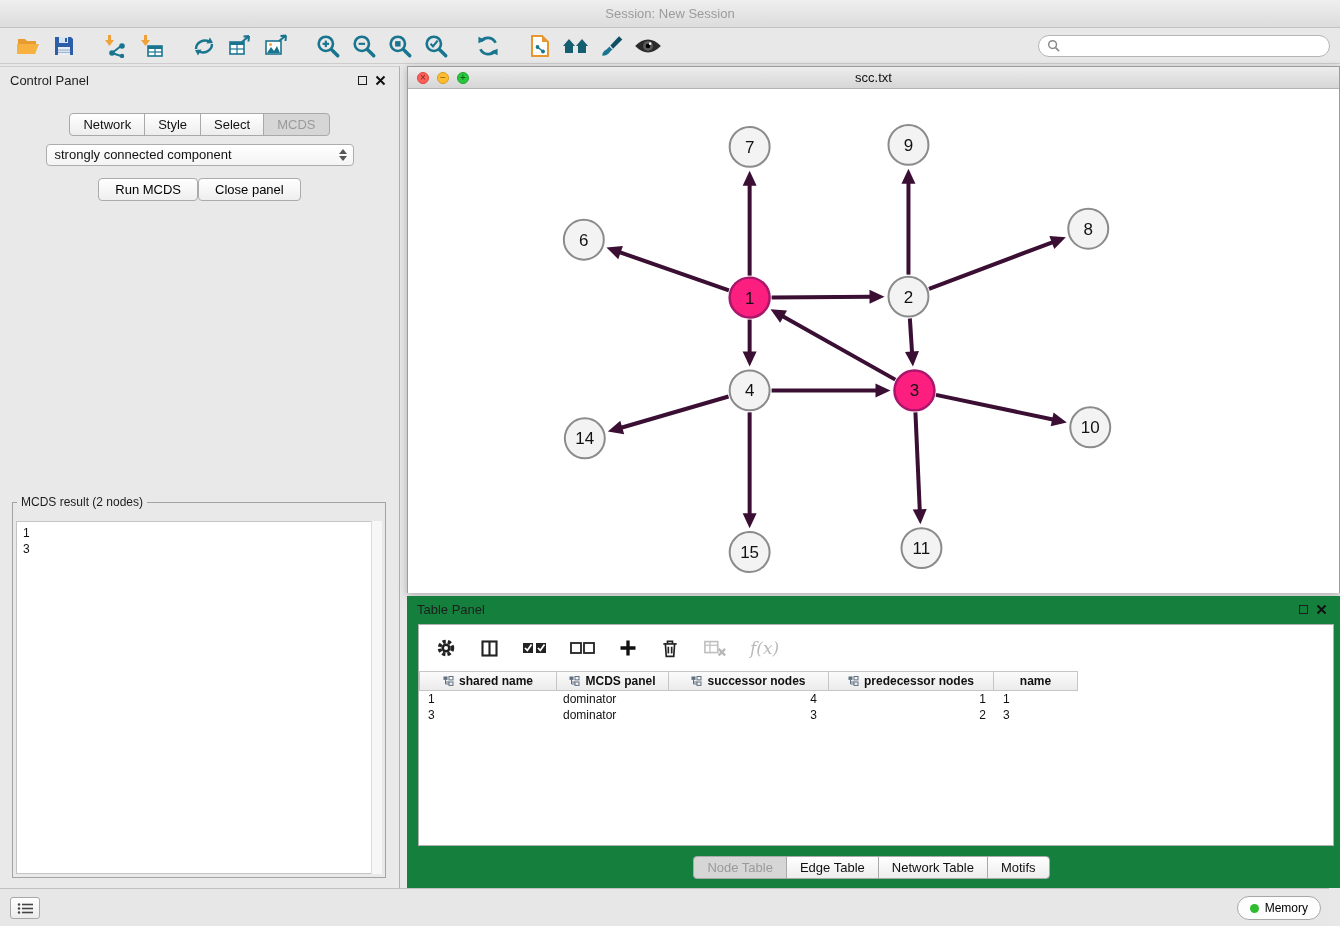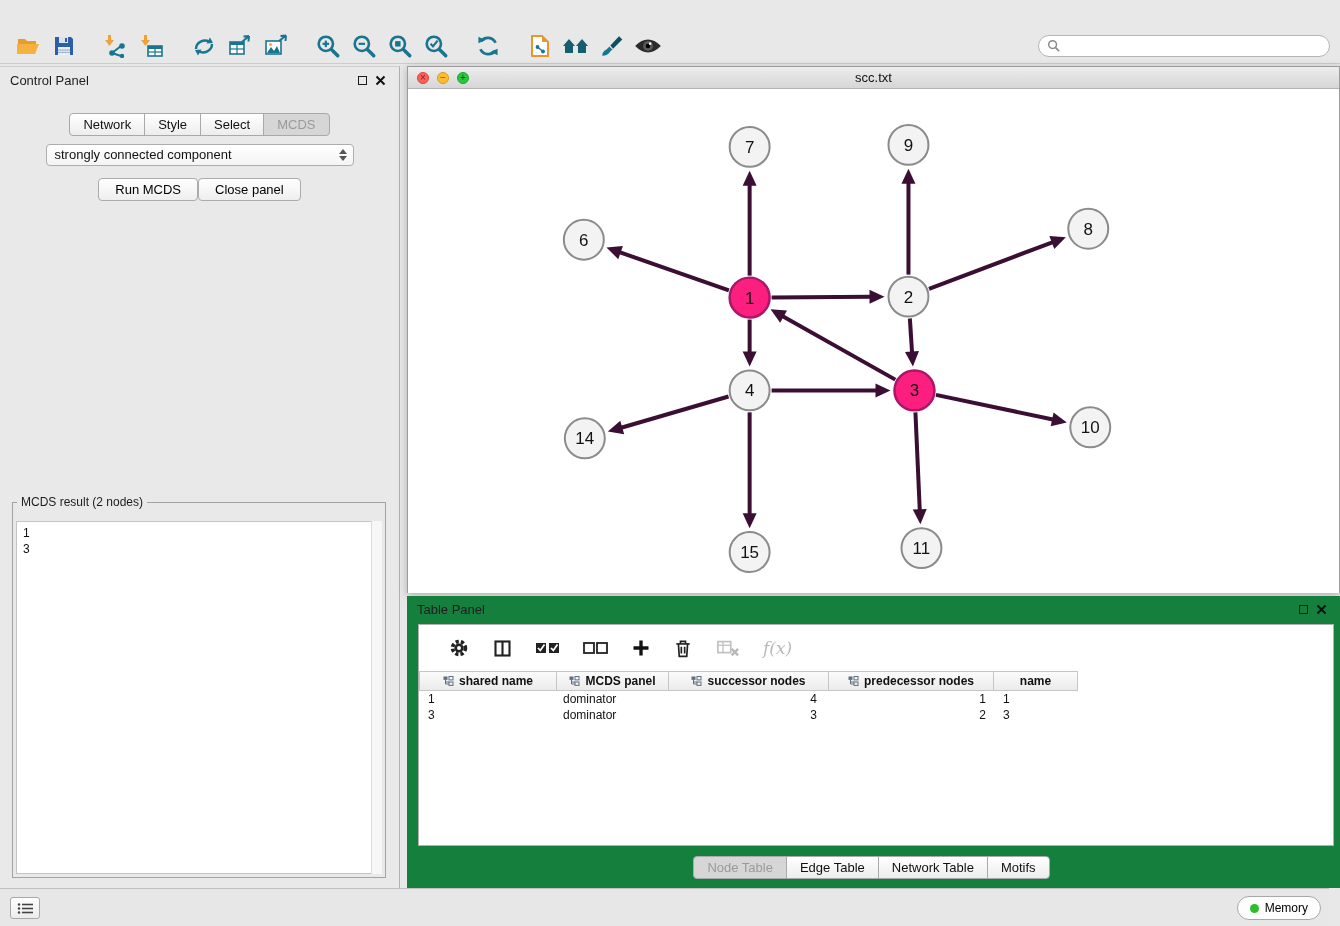--- a/index.html
+++ b/index.html
@@ -72,21 +72,21 @@
   .tl.yellow { background:#febc2e; border:1px solid #d89e24; }
   .tl.green { background:#28c83d; border:1px solid #1ea52f; }
   .nw-title { text-align:center; font-size:13px; line-height:21px; color:#111; }
   #graph-svg { display:block; width:100%; height:504px; background:#ffffff; }
   #graph-svg text { font-family:"Liberation Sans",sans-serif; }
 
   
   .table-panel { position:absolute; left:407px; top:596px; right:0; height:292px; background:#15803d; }
   .tp-body { position:absolute; left:11px; right:6px; top:28px; bottom:42px; background:#ffffff;
              border:1px solid #b0b0b0; overflow:hidden; }
-  .tp-toolbar { height:46px; display:flex; align-items:center; gap:22px; padding-left:29px; }
+  .tp-toolbar { height:46px; display:flex; align-items:center; gap:22px; padding-left:16px; }
   .tp-tbtn { background:none; border:none; display:flex; align-items:center; justify-content:center;
              cursor:pointer; height:28px; }
   .fx { font-family:"DejaVu Serif", serif; font-style:italic; font-size:17px; color:#b9b9b9; }
   .thead { display:flex;text-align:right; }
   .th { height:20px; background:linear-gradient(#fbfbfb,#ebebeb); border:1px solid #c6c6c6; border-left:none;
         display:flex; align-items:center; justify-content:center; gap:5px; font-size:12px; font-weight:bold;
         cursor:pointer; }
   .th:first-child { border-left:1px solid #c6c6c6; }
   .tr { display:flex; height:16px; align-items:center; }
   .td { font-size:12px; height:16px; line-height:16px; overflow:hidden; }
@@ -104,20 +104,23 @@
   .memory-btn { position:absolute; right:8px; top:7px; height:24px; border:1px solid #a8a8a8; border-radius:12px;
                 background:#fdfdfd; display:flex; align-items:center; gap:6px; padding:0 12px; font-size:12px;
                 cursor:pointer; font-family:"Liberation Sans",sans-serif; }
   .mem-dot { width:9px; height:9px; border-radius:50%; background:#2fbd2f; display:inline-block; }
 </style>
 </head>
 <body>
 
 <div class="app">
 
+  <div class="titlebar">
+    <span>Session: New Session</span>
+  </div>
 
   <div class="toolbar">
     <button class="tbtn">
       <svg width="26" height="24" viewBox="0 0 24 24">
           <path fill="#e89b2f" d="M2 5h7l2 2h9v3H2z"></path>
           <path fill="#f6b13f" d="M1 10h22l-4 10H1z"></path>
         </svg>
     </button>
     <button class="tbtn">
       <svg width="24" height="24" viewBox="0 0 24 24">

